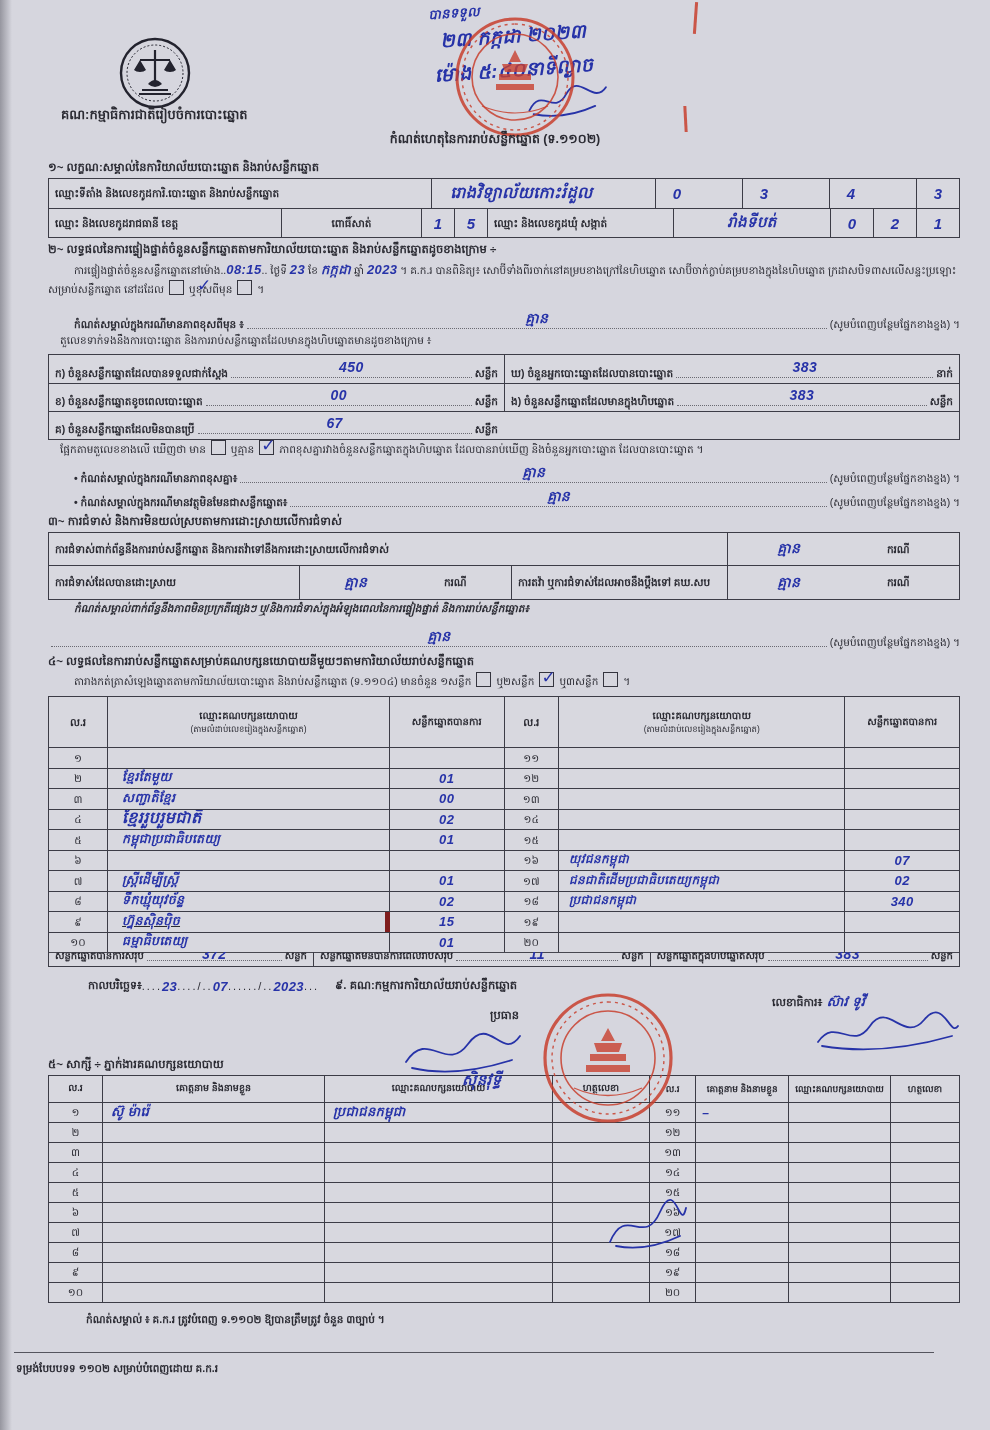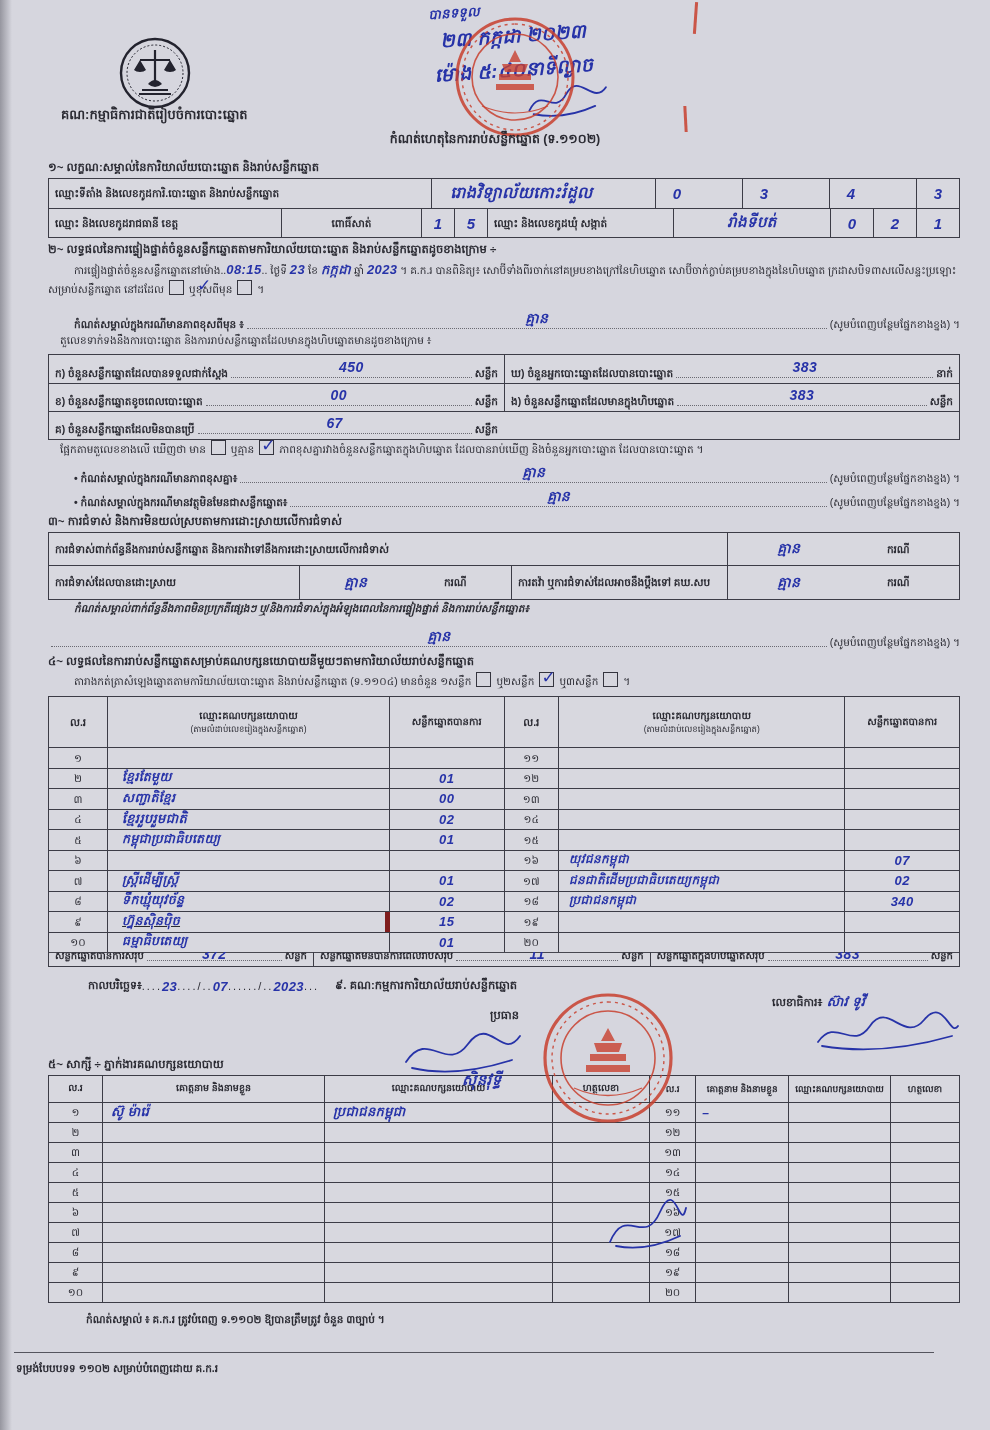--- a/index.html
+++ b/index.html
@@ -257,21 +257,21 @@
                 <span class="hand" style="font-size:12.5px;white-space:nowrap;">សញ្ជាតិខ្មែរ</span>
               </div>
               <div class="c" style="width:25%;justify-content:center;">
                 <span class="hand h13">00</span>
               </div>
             </div>
 
             <div class="r4">
               <div class="c txt" style="width:13%;justify-content:center;border-right:1px solid #3c3c46;">៤</div>
               <div class="c" style="width:62%;border-right:1px solid #3c3c46;padding-left:14px;">
-                <span class="hand" style="font-size:13px;white-space:nowrap;">ខ្មែររួបរួមជាតិ</span>
+                <span class="hand" style="font-size:16px;white-space:nowrap;">ខ្មែររួបរួមជាតិ</span>
               </div>
               <div class="c" style="width:25%;justify-content:center;">
                 <span class="hand h13">02</span>
               </div>
             </div>
 
             <div class="r4">
               <div class="c txt" style="width:13%;justify-content:center;border-right:1px solid #3c3c46;">៥</div>
               <div class="c" style="width:62%;border-right:1px solid #3c3c46;padding-left:14px;">
                 <span class="hand" style="font-size:12.5px;white-space:nowrap;">កម្ពុជាប្រជាធិបតេយ្យ</span>

